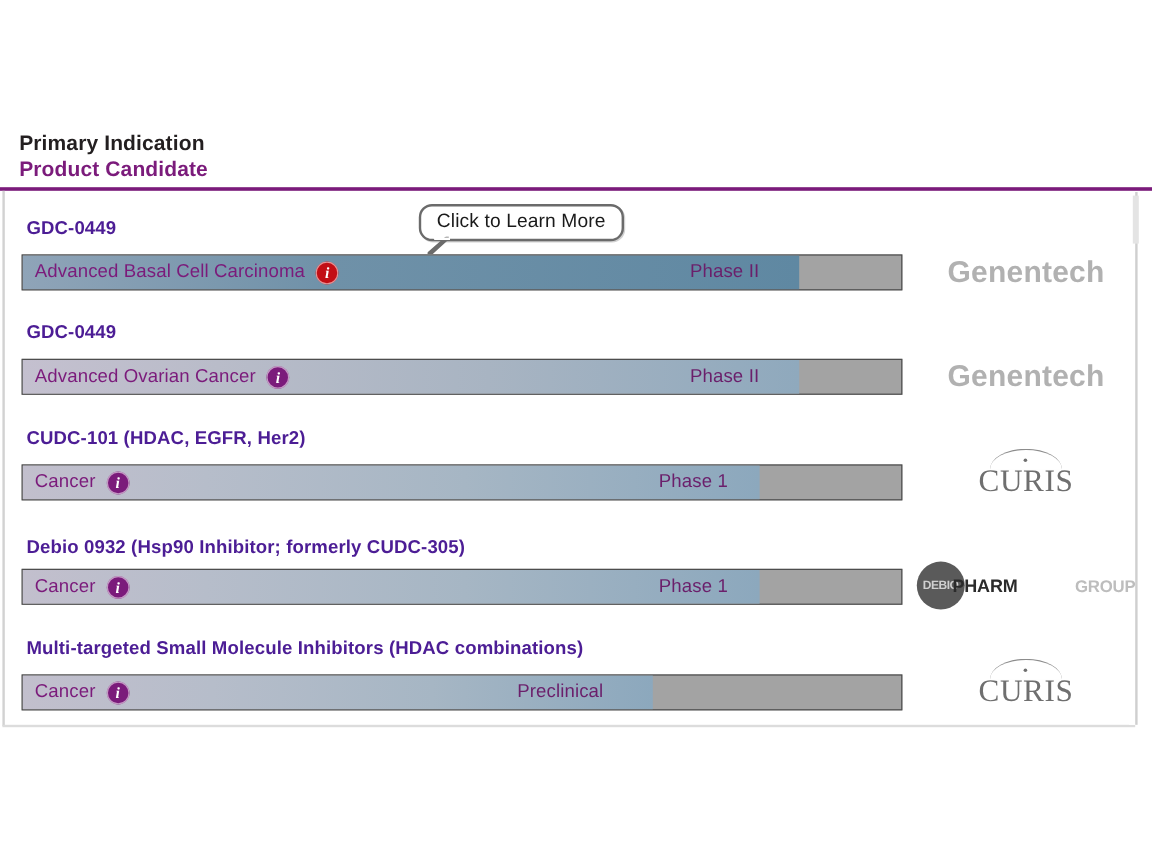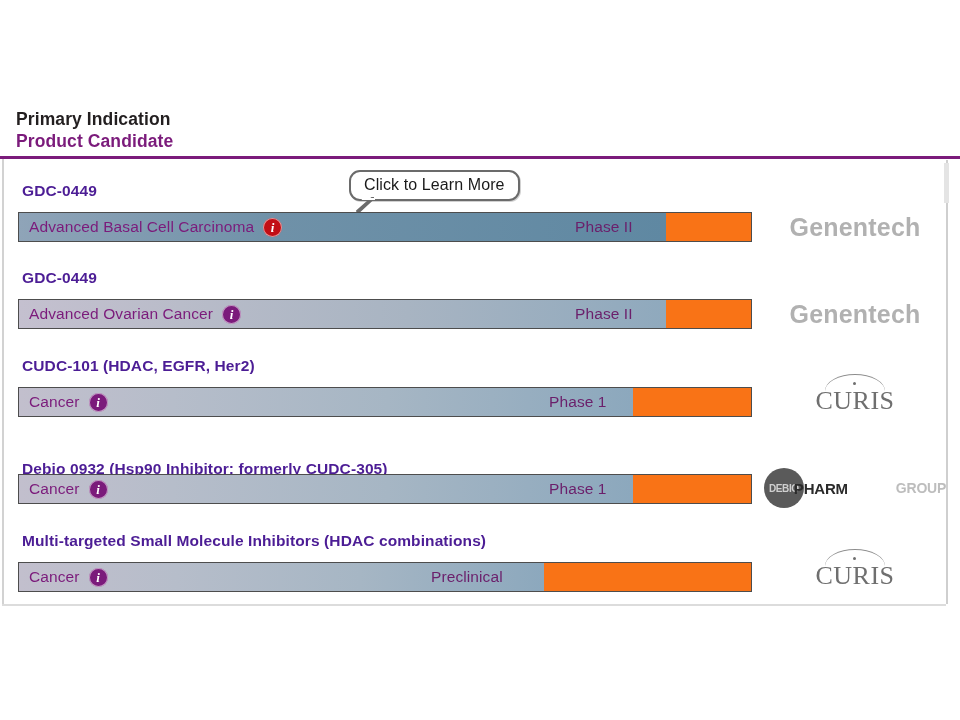--- a/index.html
+++ b/index.html
@@ -76,21 +76,21 @@
 
   
   .row{position:absolute;left:0;width:760px;}
   .row-title{
     position:absolute;left:22px;
     font-size:15.5px;font-weight:bold;color:#4c1d95;letter-spacing:.1px;
     white-space:nowrap;
   }
   .bar{
     position:absolute;left:18px;width:734px;height:30px;
-    border:1.5px solid #4d4d4d;box-sizing:border-box;background:#f97316;
+    border:1.5px solid #4d4d4d;box-sizing:border-box;background:#a3a3a3;
   }
   .bar-fill{
     position:absolute;left:0;top:0;height:100%;
     box-sizing:border-box;
   }
   .bar-label{
     position:absolute;left:10px;top:0;height:100%;
     display:flex;align-items:center;gap:9px;
     font-size:15.5px;color:#7b1b7b;letter-spacing:.1px;white-space:nowrap;
   }
@@ -236,21 +236,21 @@
     </div>
   </div>
   <div class="logo" style="top:372px;">
     <div class="logo-curis">
       <div class="arc"></div>
       <div class="word">CURIS</div>
     </div>
   </div>
 
   <div class="row" style="top:444px;">
-    <div class="row-title" style="top:16px;">Debio 0932 (Hsp90 Inhibitor; formerly CUDC-305)</div>
+    <div class="row-title" style="top:4px;">Debio 0932 (Hsp90 Inhibitor; formerly CUDC-305)</div>
     <div class="bar" style="top:30px;">
       <div class="bar-fill" style="width:614px;background:linear-gradient(to right,#c2bfcd 0%,#b6bdca 25%,#a6b6c4 60%,#8ca8bd 100%);"></div>
       <div class="bar-label">
         <span>Cancer</span>
         <span class="info purple">i</span>
       </div>
       <div class="phase" style="left:530px;">Phase 1</div>
     </div>
   </div>
   <div class="logo" style="top:466px;">

